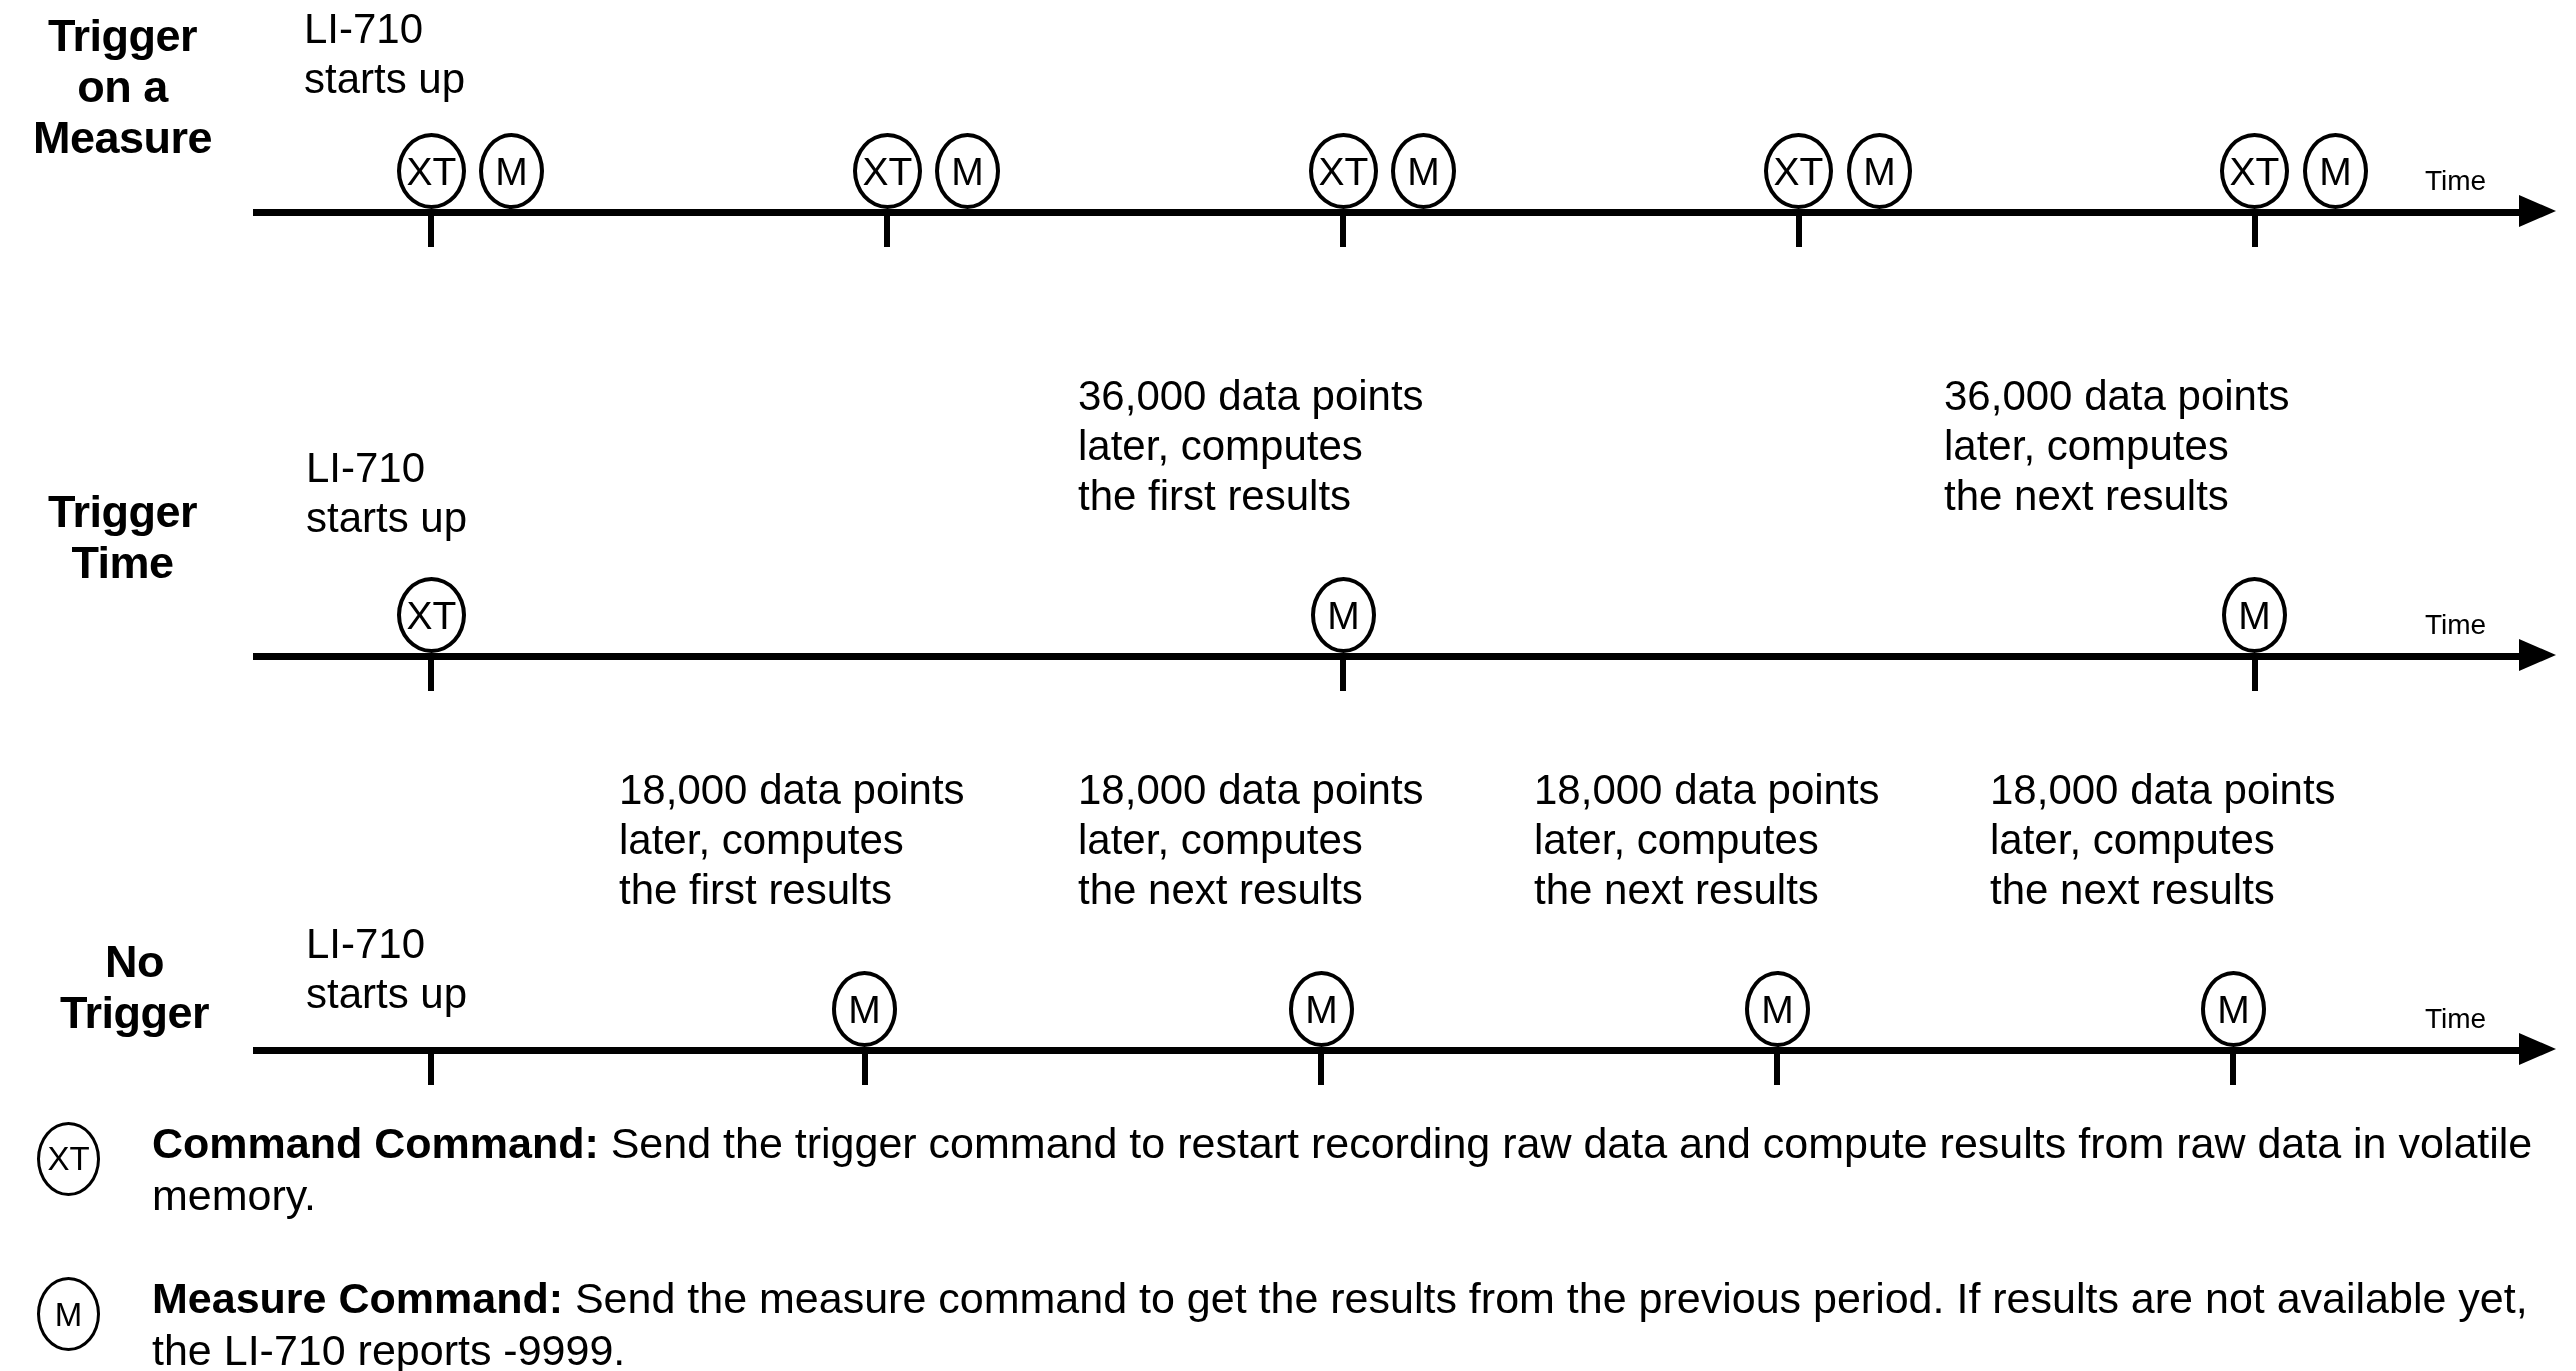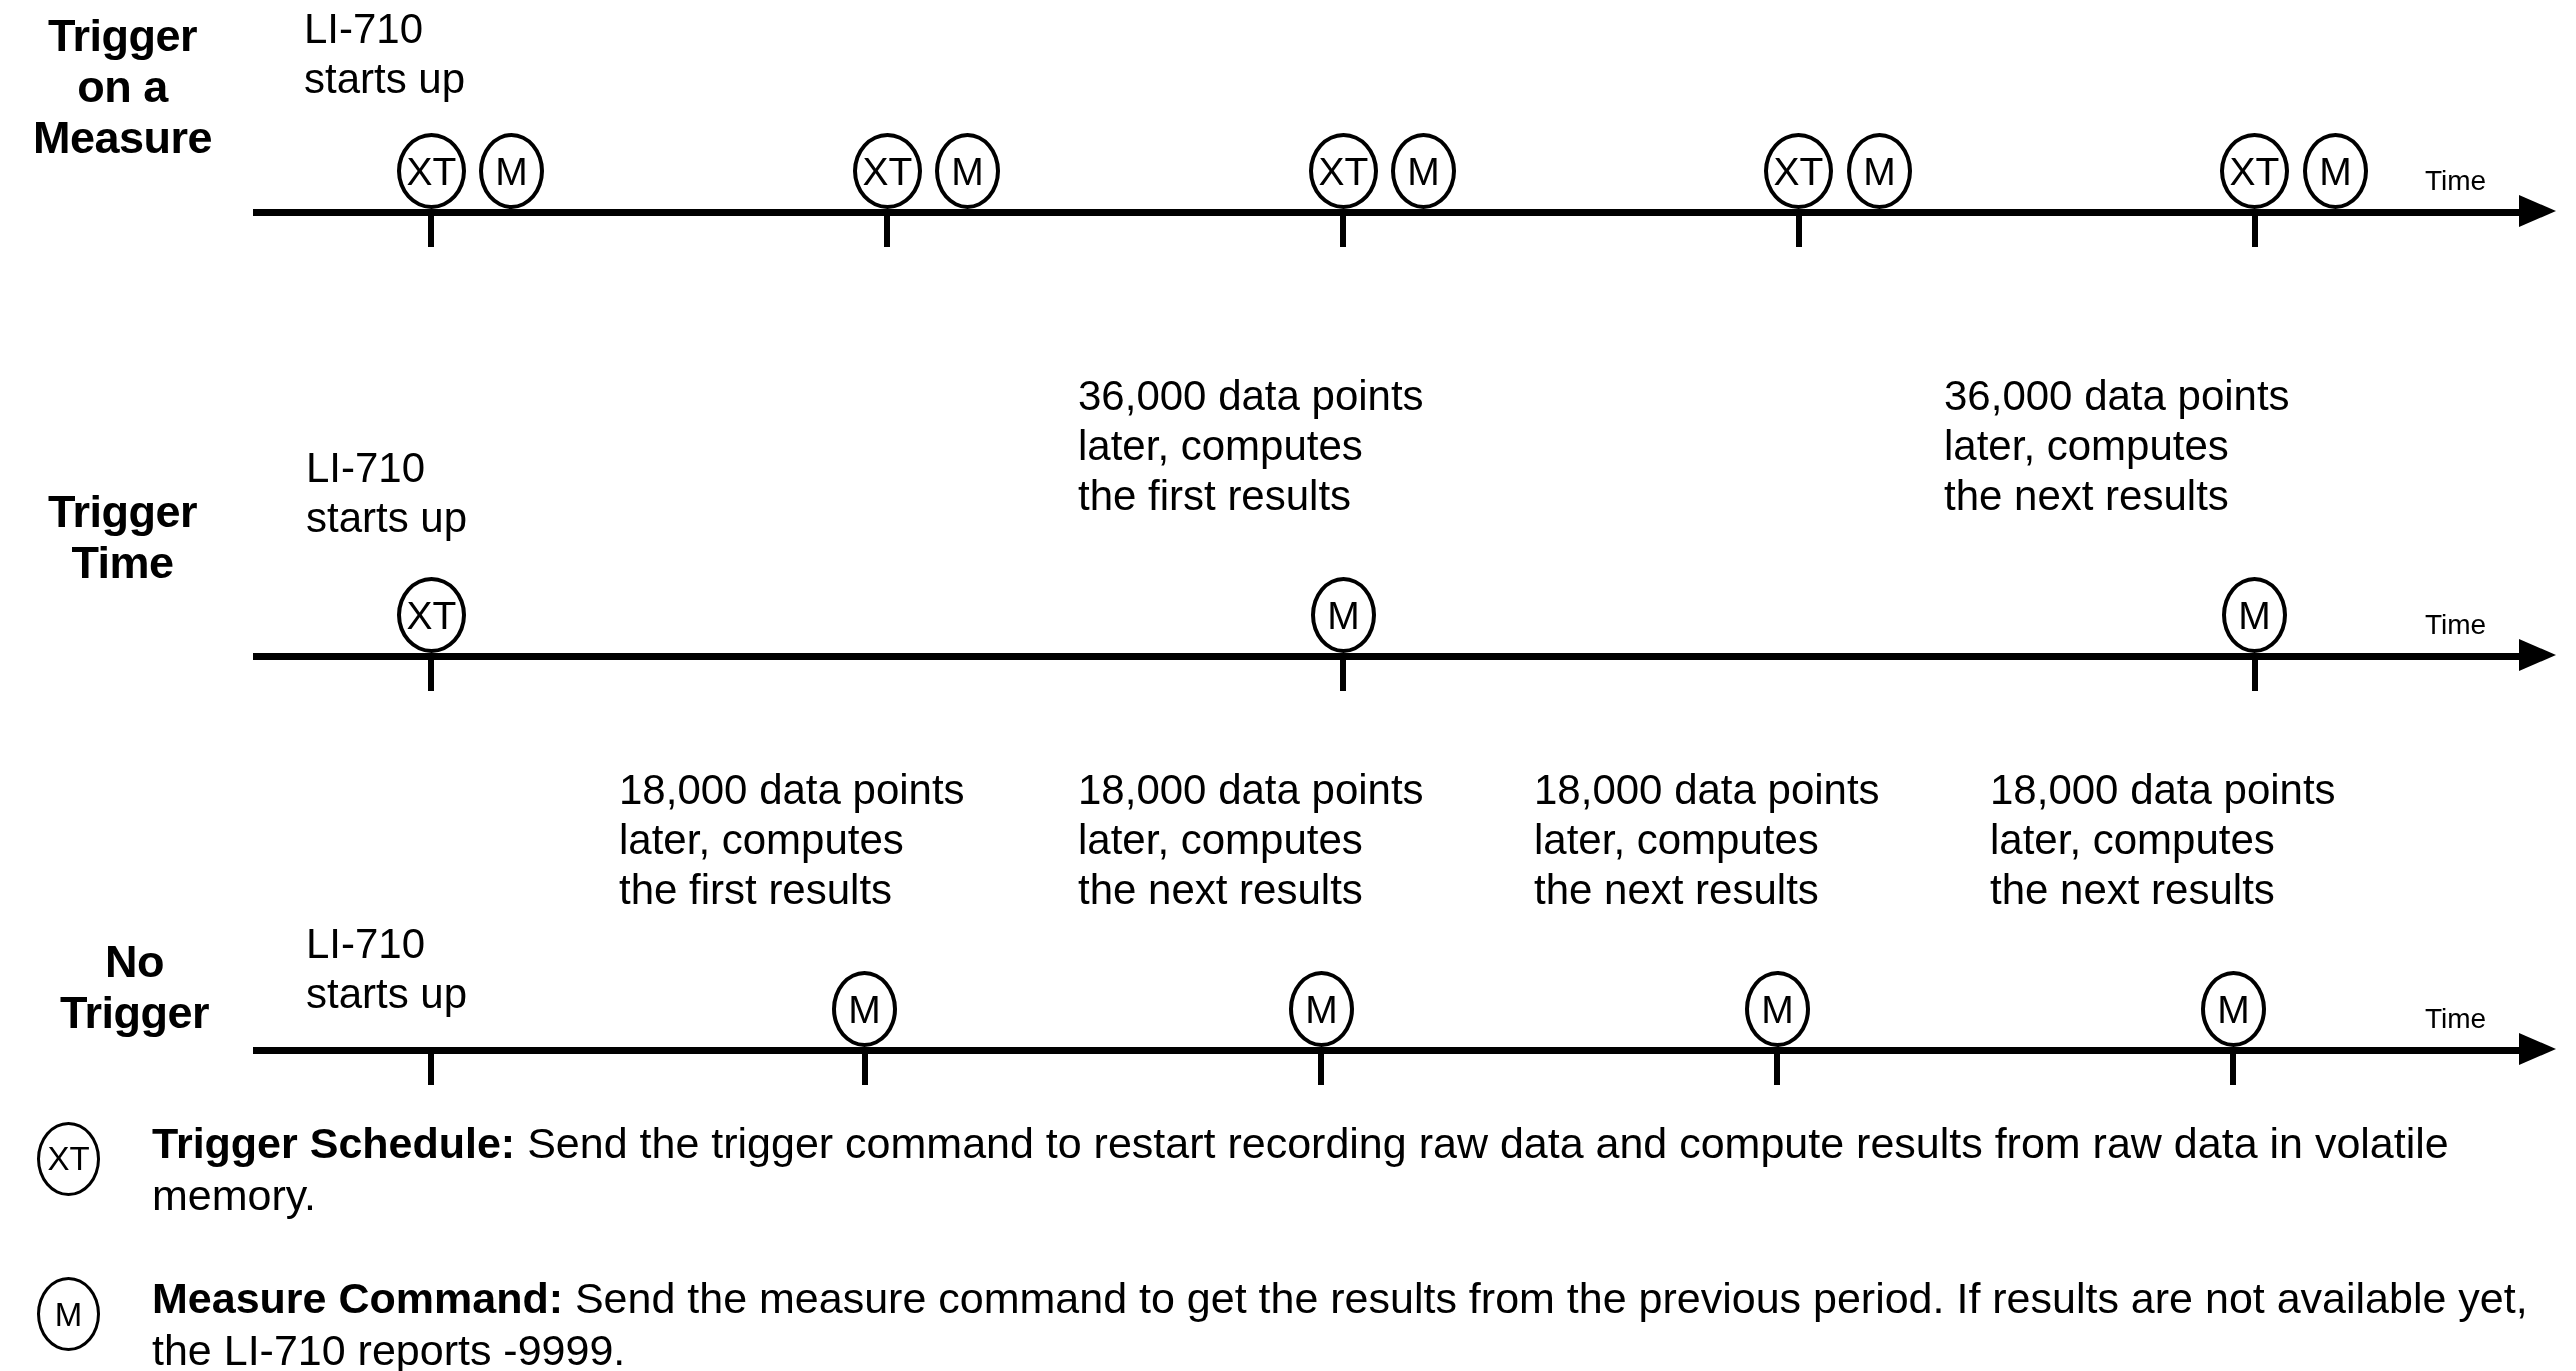--- a/index.html
+++ b/index.html
@@ -220,21 +220,21 @@
 
   <div class="token m" style="left:832px;top:971px;">M</div>
   <div class="token m" style="left:1289px;top:971px;">M</div>
   <div class="token m" style="left:1745px;top:971px;">M</div>
   <div class="token m" style="left:2201px;top:971px;">M</div>
 
   <div class="legend" style="top:1117px;height:255px;">
 
     <div class="legend-token" style="left:37px;top:4.9px;">XT</div>
     <div class="legend-text" style="left:152px;top:0px;width:2392px;">
-      <b>Trigger Schedule:</b><span> Send the trigger command to restart recording raw data and compute results from raw data in volatile memory.</span>
+      <b>Command Command:</b><span> Send the trigger command to restart recording raw data and compute results from raw data in volatile memory.</span>
     </div>
 
     <div class="legend-token" style="left:37px;top:160px;">M</div>
     <div class="legend-text" style="left:152px;top:155px;width:2392px;">
       <b>Measure Command:</b><span> Send the measure command to get the results from the previous period. If results are not available yet, the LI-710 reports -9999.</span>
     </div>
 
   </div>
 
 </div>

